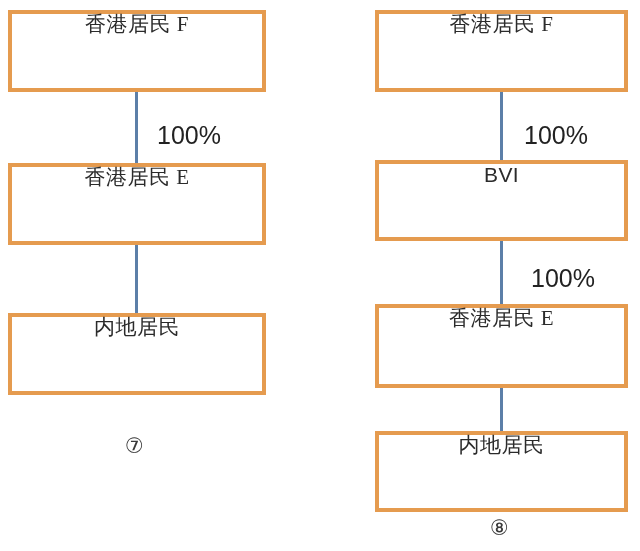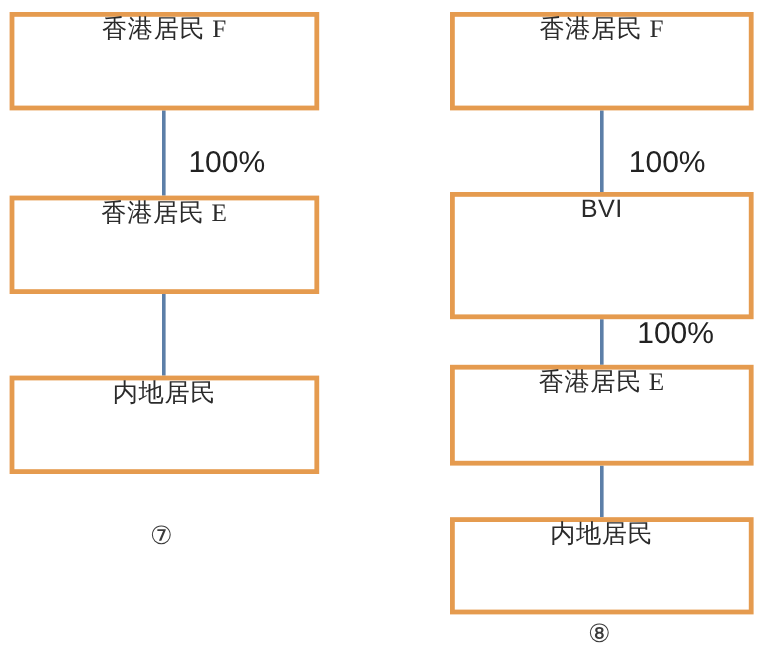--- a/index.html
+++ b/index.html
@@ -98,21 +98,21 @@
   <div class="connector" style="left:500px; top:386px; height:47px;"></div>
 
   <div class="node-box" style="left:375px; top:10px; width:253px; height:82px;">
     <span class="node-label">香港居民 F</span>
   </div>
 
   <div class="edge-label" style="left:524px; top:123px;">
     <span>100%</span>
   </div>
 
-  <div class="node-box" style="left:375px; top:160px; width:253px; height:106px;">
+  <div class="node-box" style="left:375px; top:160px; width:253px; height:81px;">
     <span class="node-label latin">BVI</span>
   </div>
 
   <div class="edge-label" style="left:531px; top:266px;">
     <span>100%</span>
   </div>
 
   <div class="node-box" style="left:375px; top:304px; width:253px; height:84px;">
     <span class="node-label">香港居民 E</span>
   </div>

